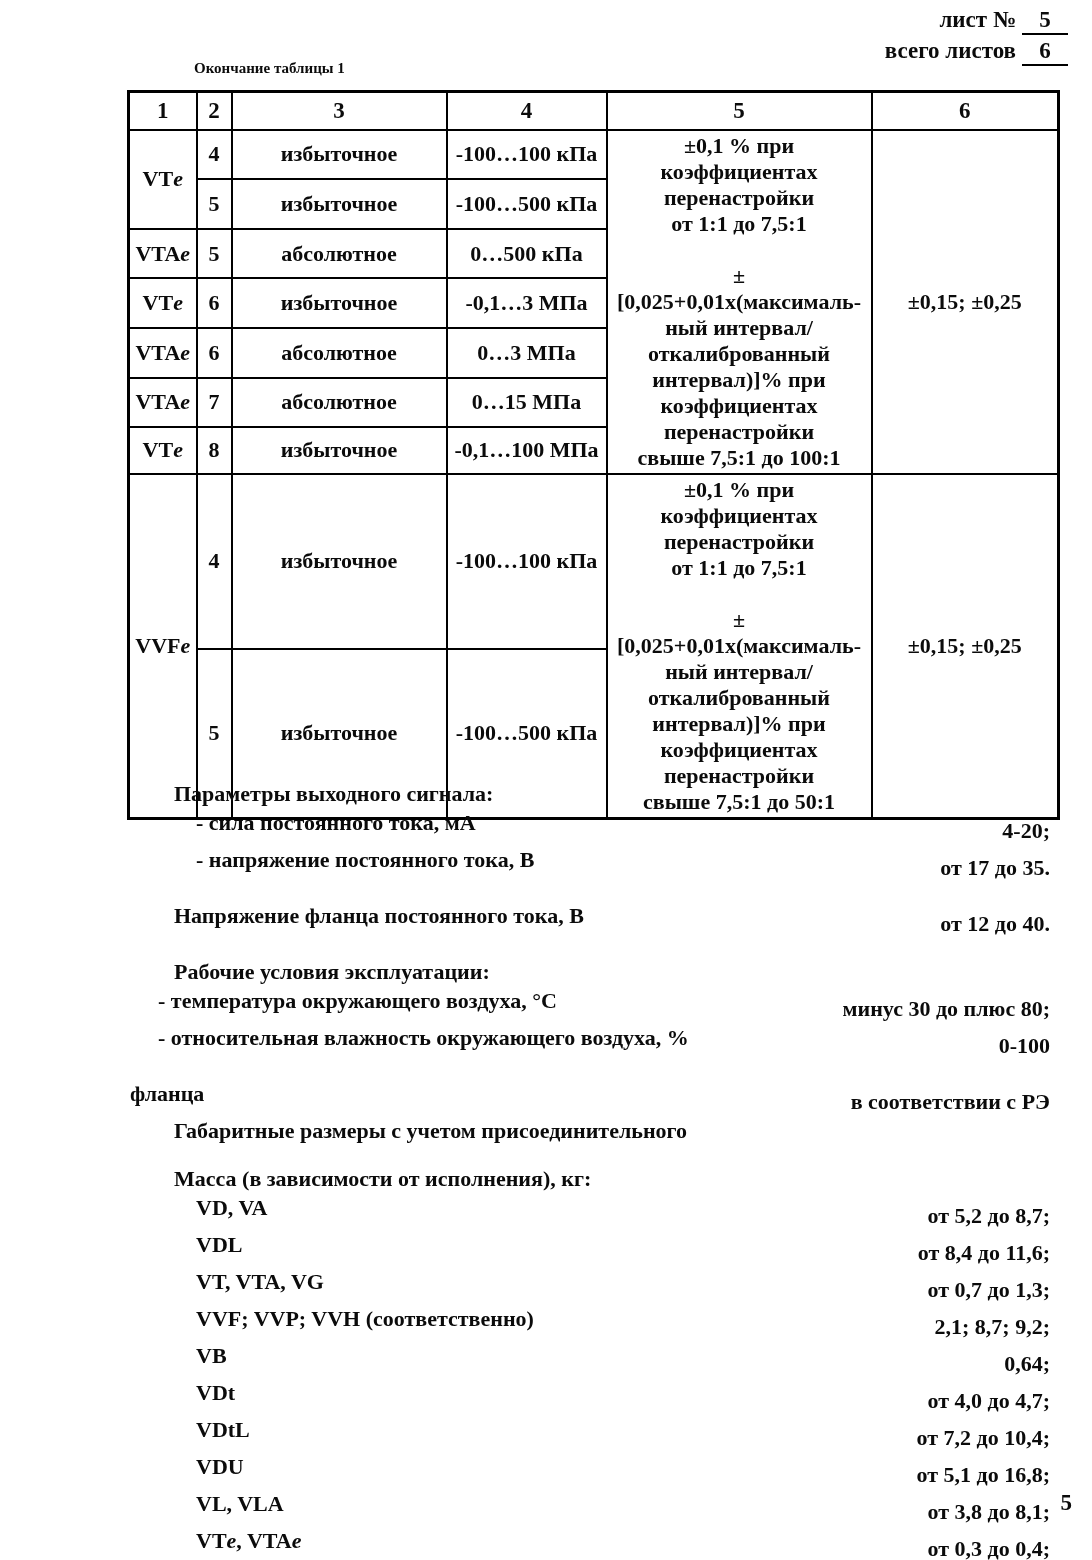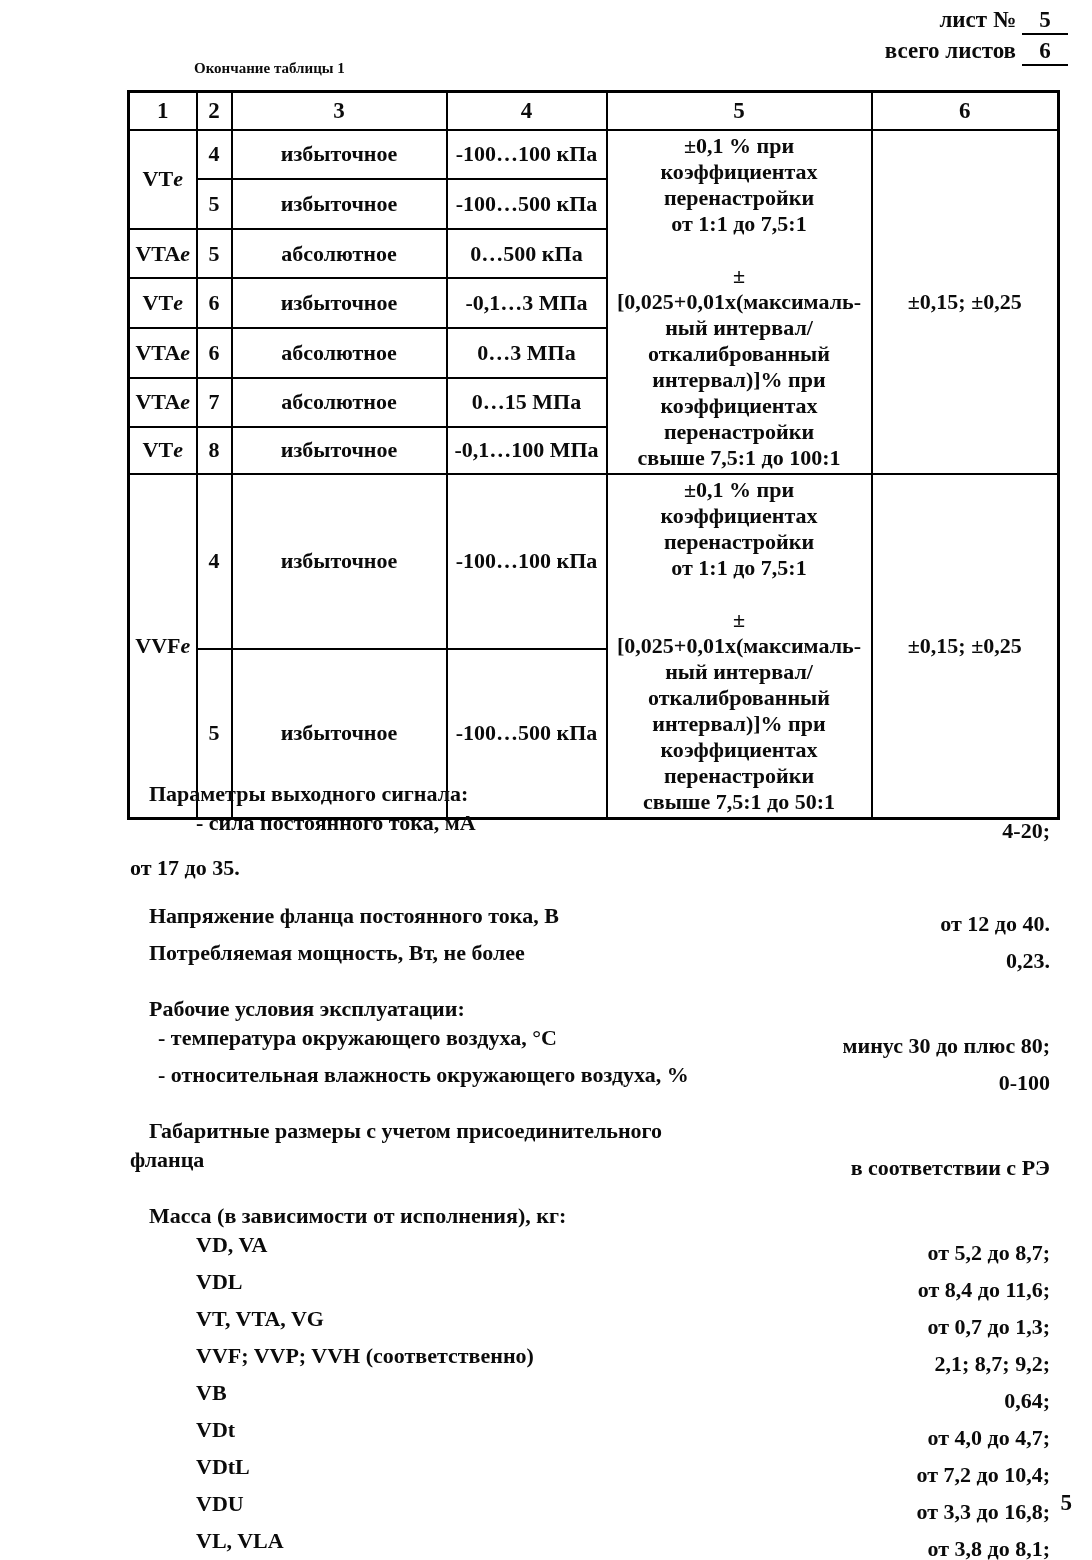--- a/index.html
+++ b/index.html
@@ -49,21 +49,21 @@
   td.vtop{vertical-align:top;}
   i{font-style:italic;}
   
   .specs{
     position:absolute; left:130px; top:779px; width:920px;
     font-size:22px; line-height:29px;
   }
   .line{display:flex; justify-content:space-between; white-space:nowrap;}
   .line .lab{text-align:left;}
   .line .val{text-align:right;margin-top:8px;}
-  .line.h .lab{padding-left:19px;}
+  .line.h .lab{padding-left:44px;}
   .line.i .lab{padding-left:66px;}
   .line.d .lab{padding-left:28px;}
   .line.f .lab{padding-left:0;}
   .gap{height:19px;}
   
   .pageno{
     position:absolute; right:20px; top:1490px; font-size:23px;
   }
 </style>
 </head>
@@ -178,53 +178,50 @@
 <div class="specs">
   <div class="line h">
       <span class="lab">Параметры выходного сигнала:</span>
       <span class="val"></span>
     </div>
   <div class="line i">
       <span class="lab">- сила постоянного тока, мА</span>
       <span class="val">4-20;</span>
     </div>
   <div class="line i">
+      <span class="lab">- напряжение постоянного тока, В</span>
       <span class="val">от 17 до 35.</span>
     </div>
   <div class="gap"></div>
   <div class="line h">
       <span class="lab">Напряжение фланца постоянного тока, В</span>
       <span class="val">от 12 до 40.</span>
-    </div>
-  <div class="line h">
-      <span class="lab">Потребляемая мощность, Вт, не более</span>
-      <span class="val">0,23.</span>
     </div>
   <div class="gap"></div>
   <div class="line h">
       <span class="lab">Рабочие условия эксплуатации:</span>
       <span class="val"></span>
     </div>
   <div class="line d">
       <span class="lab">- температура окружающего воздуха, °С</span>
       <span class="val">минус 30 до плюс 80;</span>
     </div>
   <div class="line d">
       <span class="lab">- относительная влажность окружающего воздуха, %</span>
       <span class="val">0-100</span>
     </div>
   <div class="gap"></div>
-  <div class="line h">
-      <span class="lab">Габаритные размеры с учетом присоединительного</span>
-      <span class="val"></span>
-    </div>
   <div class="line f">
       <span class="lab">фланца</span>
       <span class="val">в соответствии с РЭ</span>
     </div>
+  <div class="line h">
+      <span class="lab">Габаритные размеры с учетом присоединительного</span>
+      <span class="val"></span>
+    </div>
   <div class="gap"></div>
   <div class="line h">
       <span class="lab">Масса (в зависимости от исполнения), кг:</span>
       <span class="val"></span>
     </div>
   <div class="line i">
       <span class="lab">VD, VA</span>
       <span class="val">от 5,2 до 8,7;</span>
     </div>
   <div class="line i">
@@ -246,21 +243,21 @@
   <div class="line i">
       <span class="lab">VDt</span>
       <span class="val">от 4,0 до 4,7;</span>
     </div>
   <div class="line i">
       <span class="lab">VDtL</span>
       <span class="val">от 7,2 до 10,4;</span>
     </div>
   <div class="line i">
       <span class="lab">VDU</span>
-      <span class="val">от 3,3 до 16,8;</span>
+      <span class="val">от 5,1 до 16,8;</span>
     </div>
   <div class="line i">
       <span class="lab">VL, VLA</span>
       <span class="val">от 3,8 до 8,1;</span>
     </div>
   <div class="line i">
       <span class="lab">VT<i>e</i>, VTA<i>e</i></span>
       <span class="val">от 0,3 до 0,4;</span>
     </div>
   <div class="line i">

